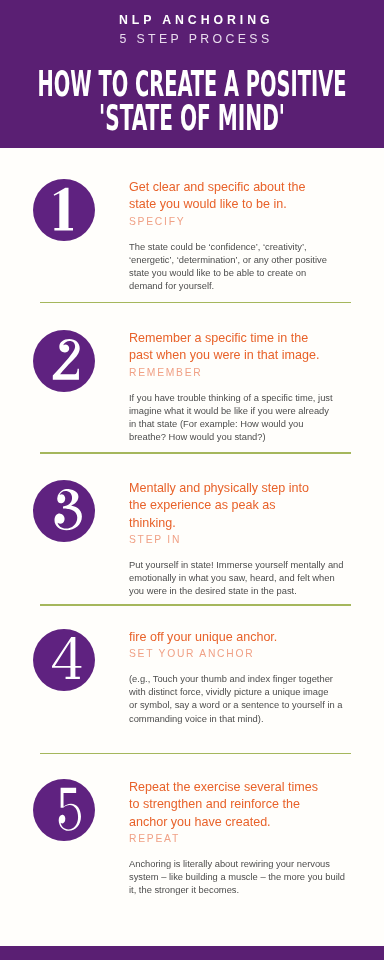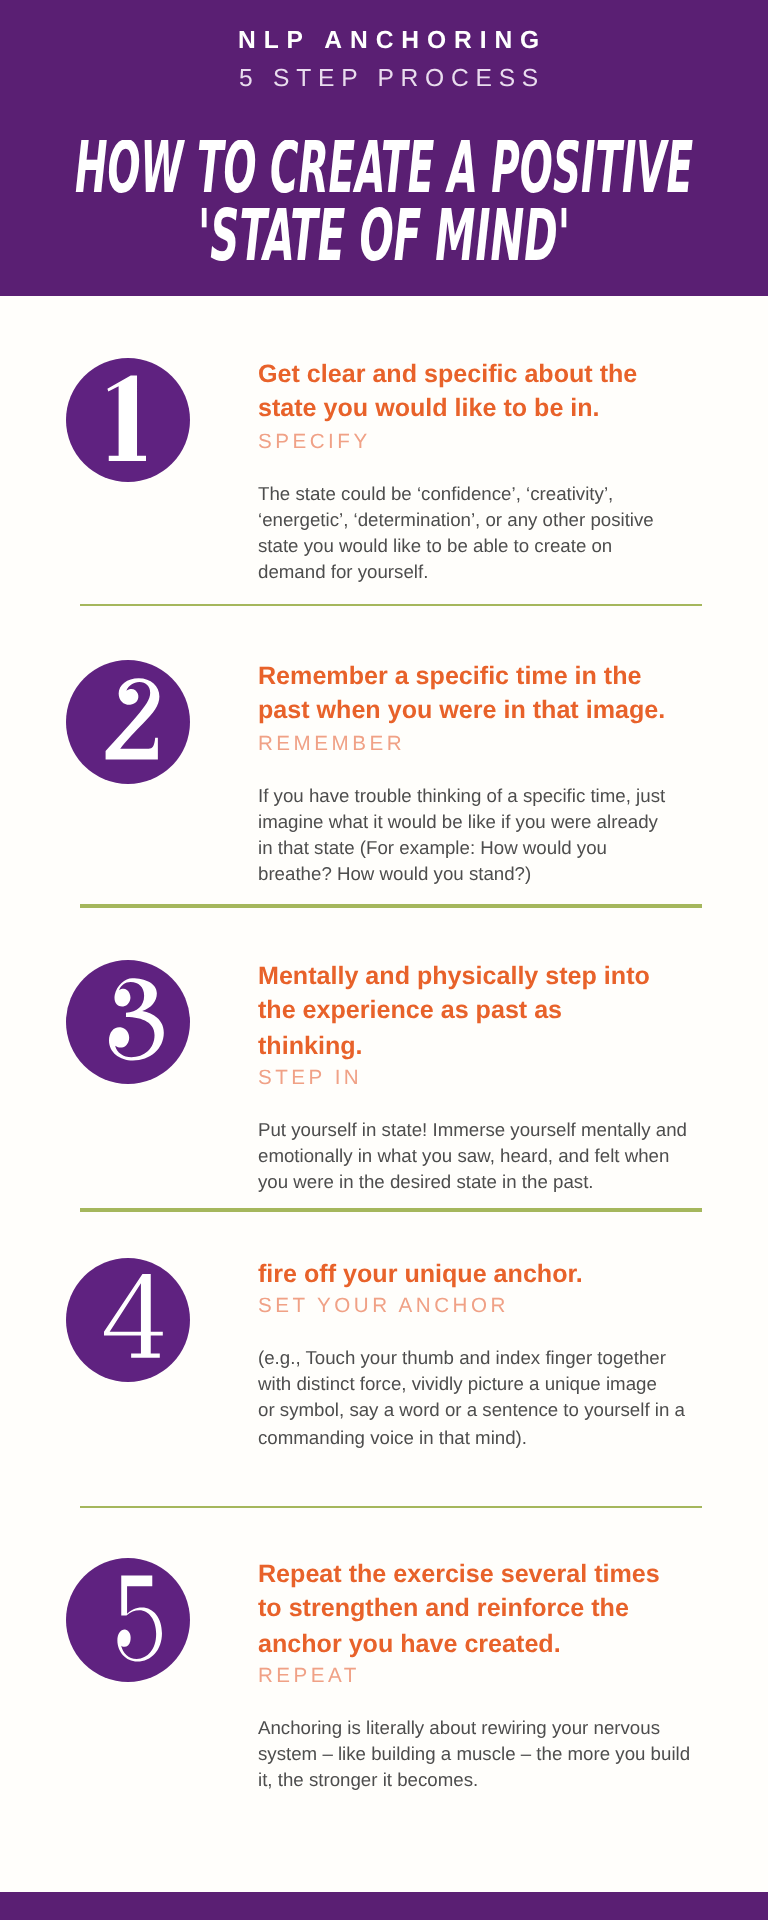--- a/index.html
+++ b/index.html
@@ -16,39 +16,39 @@
   .header{
     position:absolute;left:0;top:0;width:384px;height:148px;
     background:#5a1f73;
   }
   .kicker-wrap{position:absolute;left:0;top:8px;width:384px;height:42px;}
   .kicker-wrap svg{display:block;}
   .kicker-wrap text{font-family:"Liberation Sans",sans-serif;}
   .kicker-wrap .k1{font-weight:700;fill:#ffffff;letter-spacing:2.4px;}
   .kicker-wrap .k2{font-weight:400;fill:#e9dcee;letter-spacing:2.4px;}
   .title{
-    position:absolute;left:0;top:70px;width:384px;height:70px;font-style:italic;
+    position:absolute;left:0;top:70px;width:384px;height:70px;
   }
   .title svg{display:block;}
   .title text{
     font-family:"DejaVu Sans Condensed","Liberation Sans",sans-serif;
     font-weight:700;fill:#ffffff;
   }
 
   
   .step{position:absolute;left:0;width:384px;}
   .circle{
     position:absolute;left:33px;top:0;width:62px;height:62px;border-radius:50%;
     background:#5f2280;
   }
   .circle svg{display:block;width:62px;height:62px;}
   .circle svg path{fill:#ffffff;}
   .body{position:absolute;left:129px;top:0;width:210px;}
   .heading{
-    color:#e8622a;font-weight:700;font-size:12.55px;line-height:17.3px;margin:0;
+    color:#e8622a;font-weight:400;font-size:12.55px;line-height:17.3px;margin:0;
     letter-spacing:0px;
   }
   .label{
     color:#f0a186;font-weight:400;font-size:10.3px;letter-spacing:1.75px;margin:0;
     padding-top:1px;line-height:13px;
   }
   .desc{
     color:#4d4d4d;font-weight:400;font-size:9.35px;line-height:13.1px;margin:0;
     padding-top:13px;letter-spacing:0px;
   }
@@ -128,21 +128,21 @@
       </div>
       <div class="step" style="top: 480px;">
         <div class="circle">
           <svg viewBox="0 0 62 62" aria-hidden="true">
             <path d="M 30 -1 C 47 -1 62 5 62 16.5 C 62 26 55 33.5 43 37.5 C 58 40 71 48 71 63 C 71 82 53 95.5 31 95.5 C 14 95.5 0 86 0 72 C 0 62 6.5 55.5 15 56.5 C 23 57.5 28 65 25.5 72.5 C 23 80 15 82.5 8 78 C 10 86 18.5 91.5 29 91.5 C 45.5 91.5 59 81.5 59 65.5 C 59 52 45 44.5 22 44.5 L 22 39.5 C 36.5 38.5 45.5 31.5 45.5 19.5 C 45.5 9.5 38.5 3.5 28 3.5 C 21 3.5 15.5 7.5 13 13 C 18.5 9.5 24 11.5 26.5 16.5 C 30 23 26 31 18.5 32 C 11.5 33 5.5 27.5 7.5 18.5 C 9.8 7.5 21 -1 30 -1 Z" transform="translate(21.5,9.53) scale(0.3859,0.4269)"></path>
           </svg>
         </div>
         <div class="body">
           <p class="heading">
             <span class="ln">Mentally and physically step into</span>
-            <span class="ln">the experience as past as</span>
+            <span class="ln">the experience as peak as</span>
             <span class="ln">thinking.</span>
           </p>
           <p class="label">STEP IN</p>
           <p class="desc">
             <span class="ln">Put yourself in state! Immerse yourself mentally and</span>
             <span class="ln">emotionally in what you saw, heard, and felt when</span>
             <span class="ln">you were in the desired state in the past.</span>
           </p>
         </div>
       </div>

